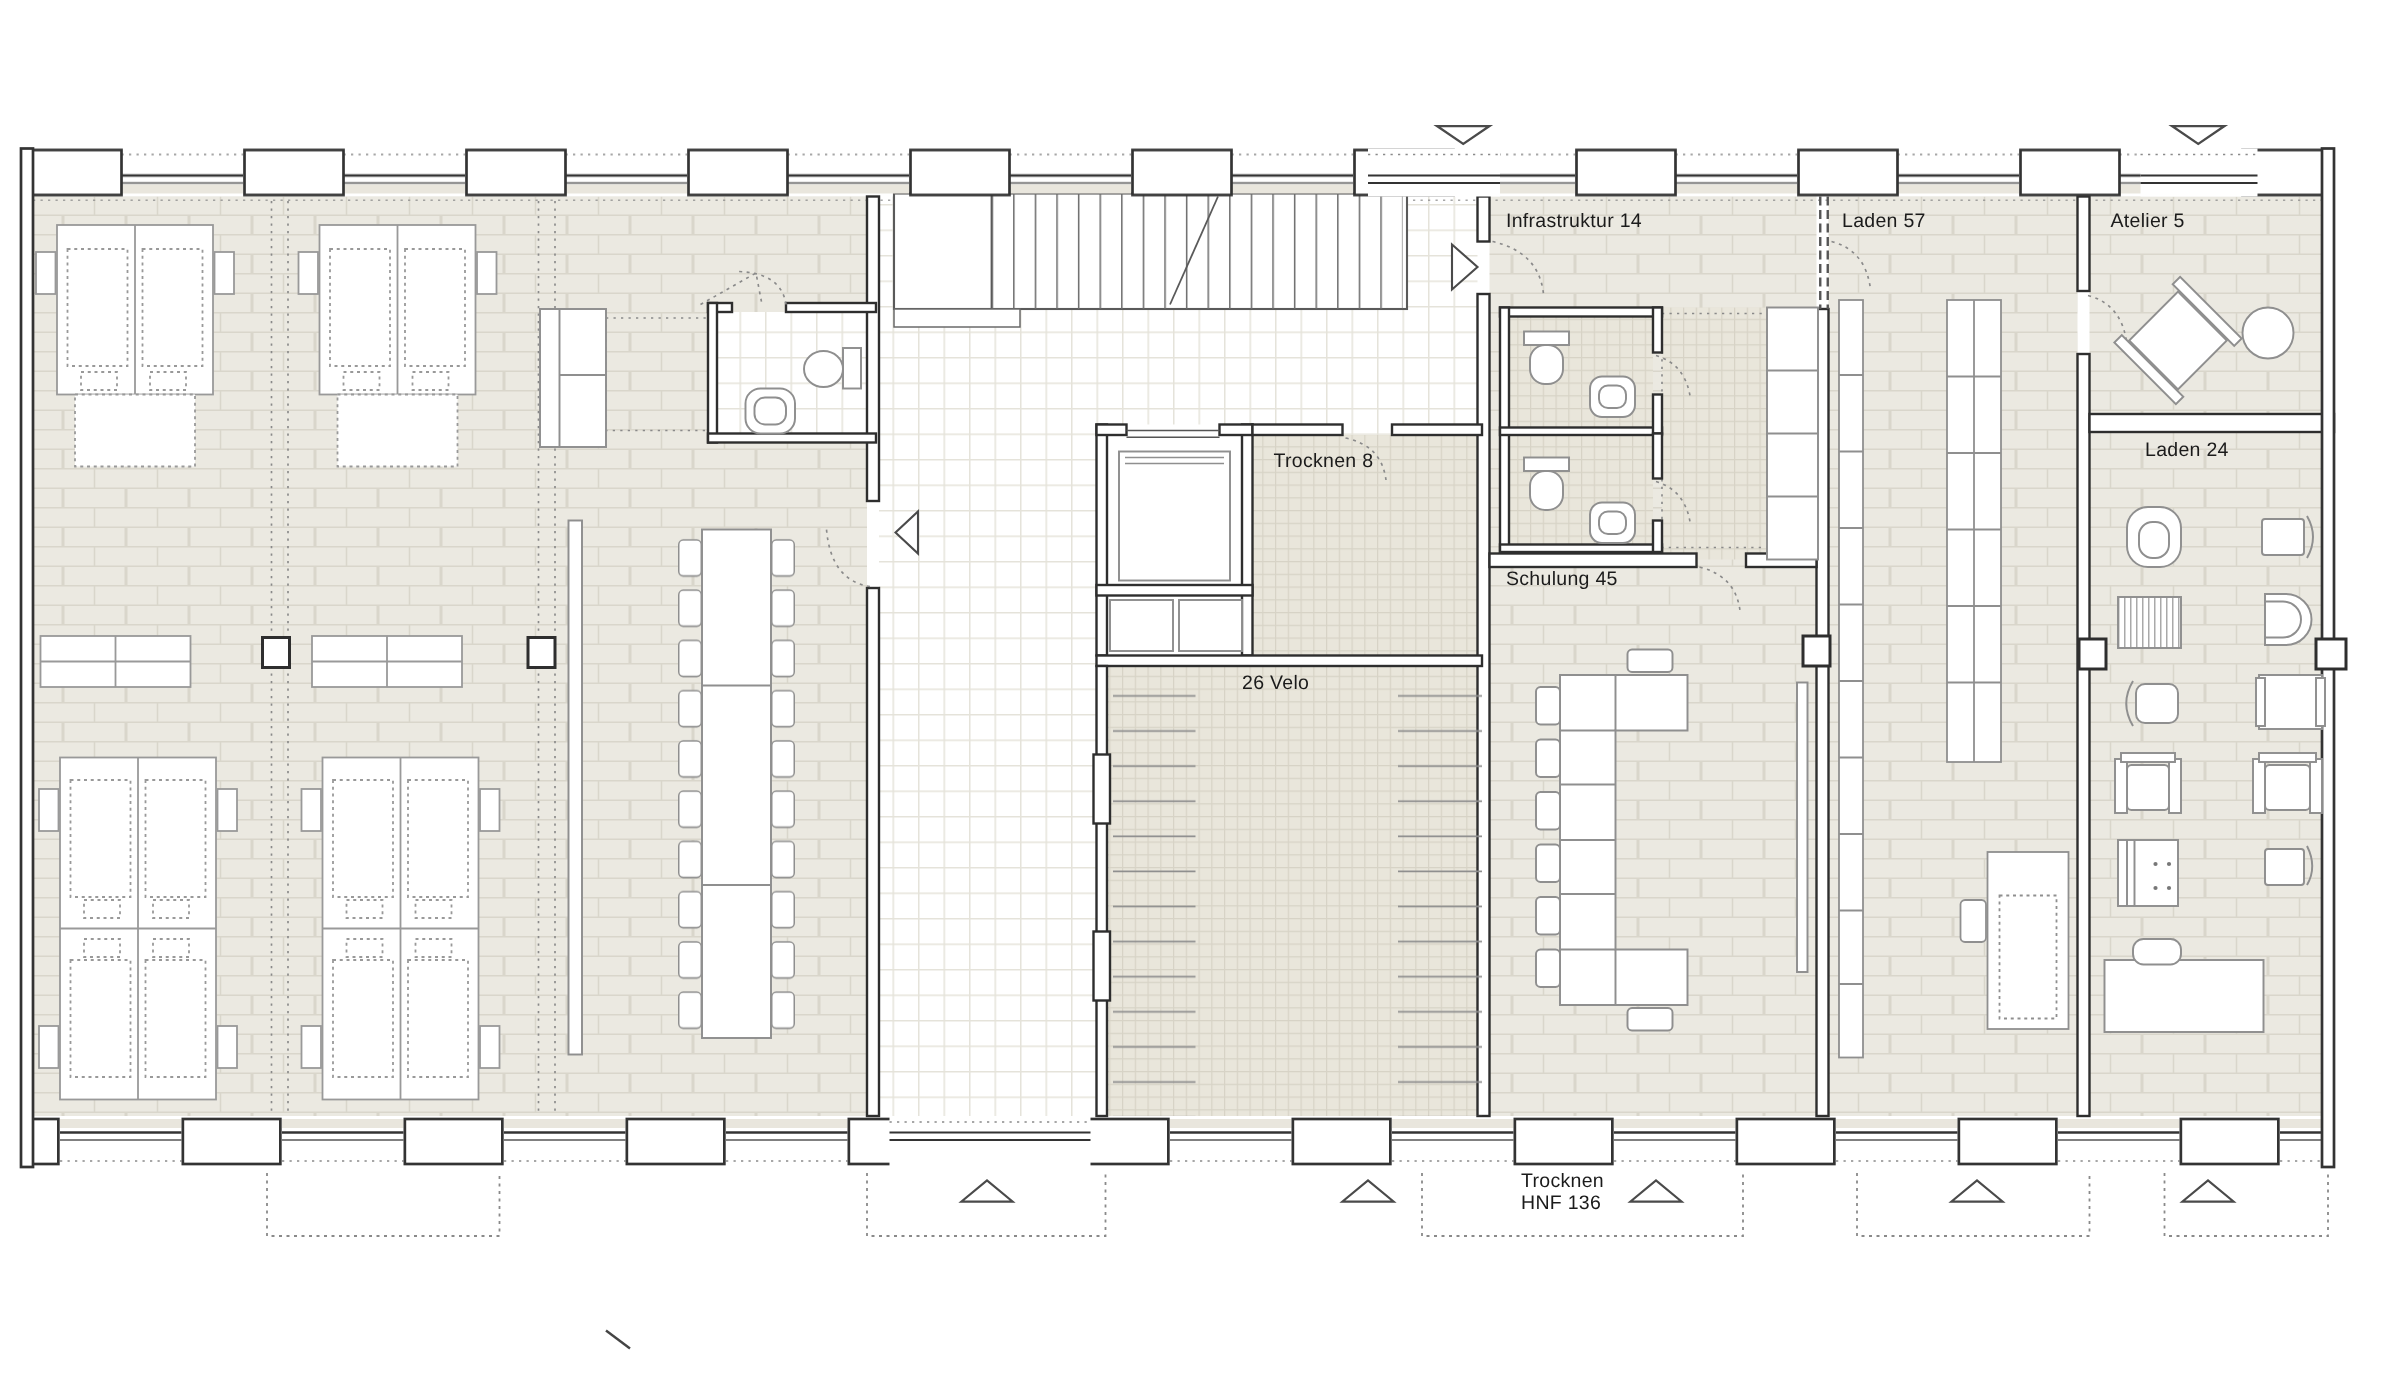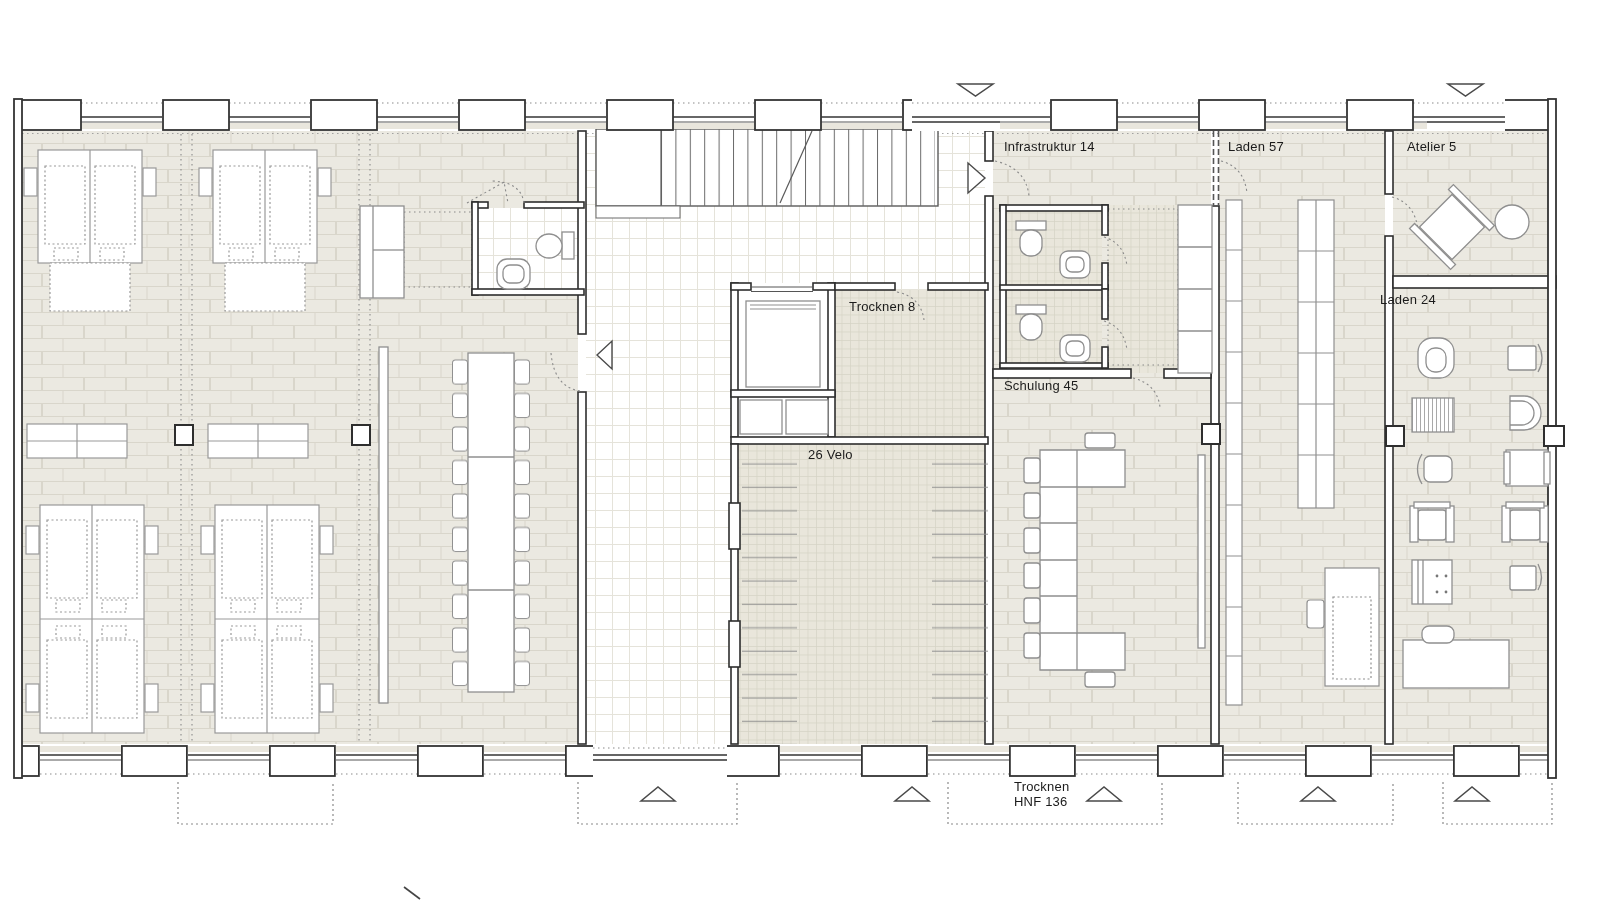--- a/index.html
+++ b/index.html
@@ -435,21 +435,21 @@
     <path d="M1238,782V824H1393V782"></path>
     <path d="M1443,782V824H1552V782"></path>
   </g>
 
   <line x1="404" y1="887" x2="420" y2="899" stroke="#444" stroke-width="1.6"></line>
 </svg>
 
 <div class="label" style="left:1004px;top:139px">Infrastruktur 14</div>
 <div class="label" style="left:1228px;top:139px">Laden 57</div>
 <div class="label" style="left:1407px;top:139px">Atelier 5</div>
-<div class="label" style="left:1380px;top:292px">Laden 24</div>
+<div class="label" style="left:1430px;top:292px">Laden 24</div>
 <div class="label" style="left:849px;top:299px">Trocknen 8</div>
 <div class="label" style="left:1004px;top:378px">Schulung 45</div>
-<div class="label" style="left:808px;top:447px">26 Velo</div>
+<div class="label" style="left:828px;top:447px">26 Velo</div>
 <div class="label" style="left:1014px;top:779px">
   <div>Trocknen</div>
   <div>HNF 136</div>
 </div>
 </div>
 
 </body></html>

